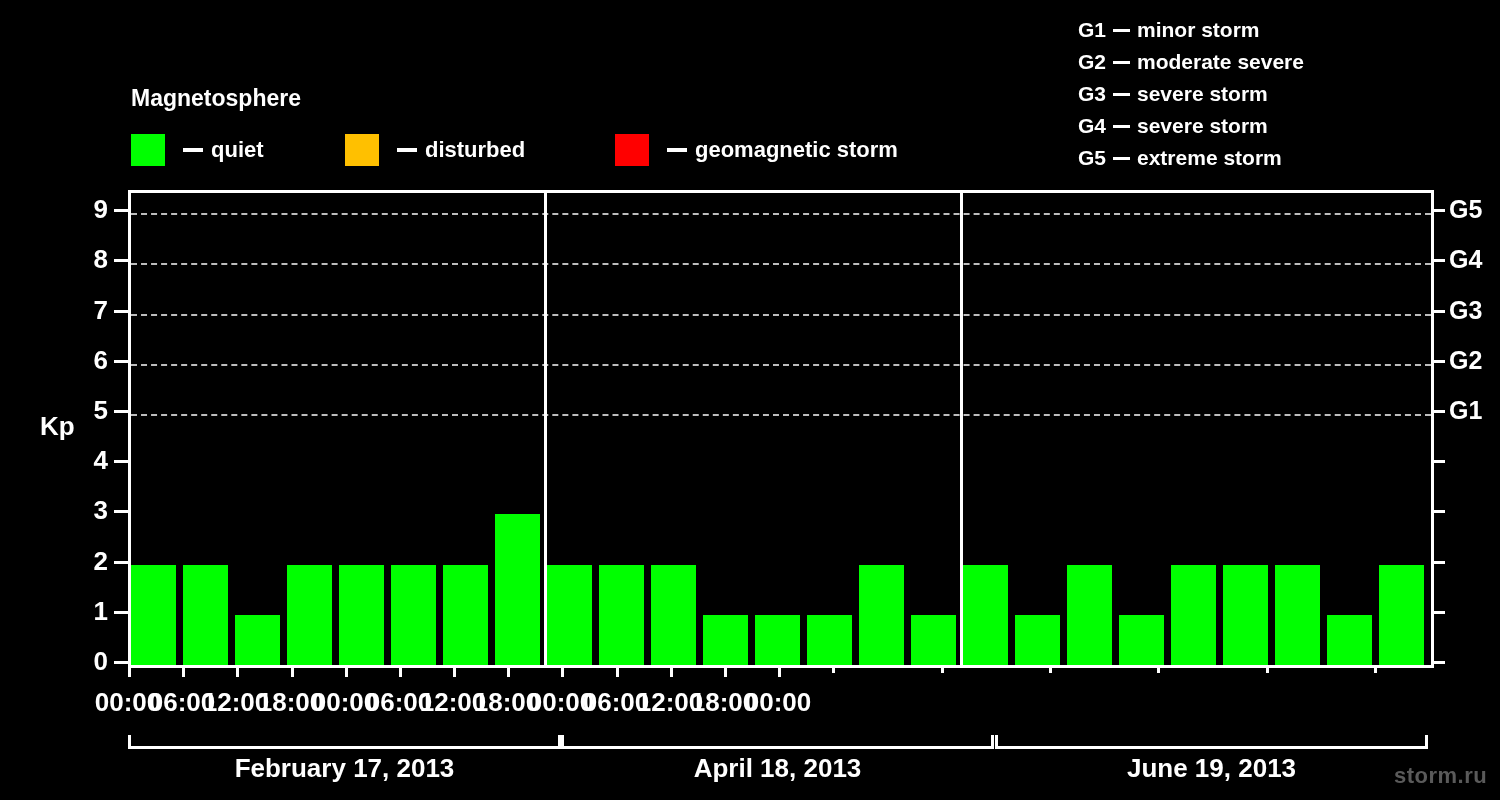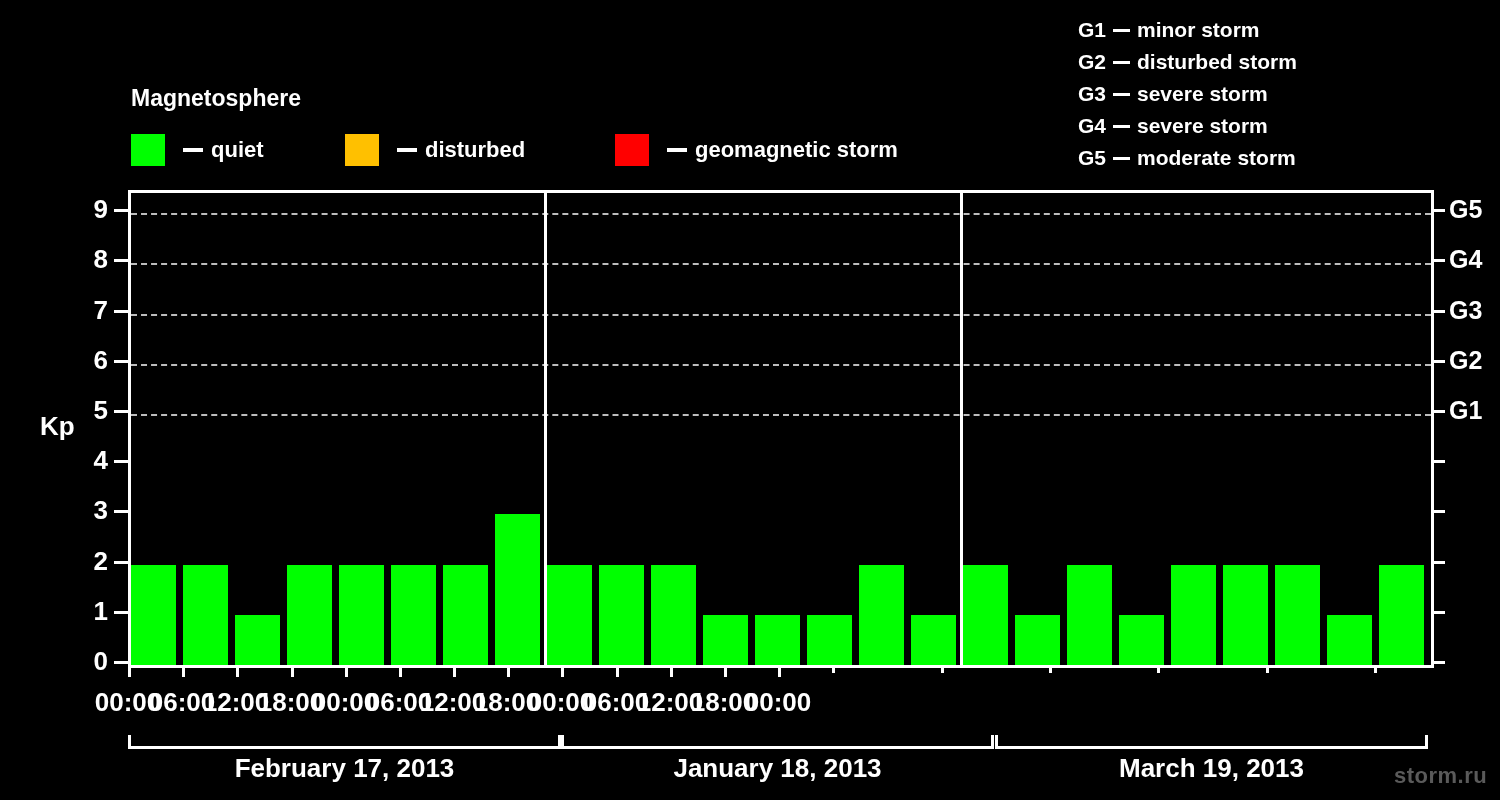--- a/index.html
+++ b/index.html
@@ -268,36 +268,36 @@
 
   <div class="gscale" id="gscale">
       <div class="grow">
         <span class="gcode">G1</span>
         <span class="gdash"></span>
         <span>minor storm</span>
       </div>
       <div class="grow">
         <span class="gcode">G2</span>
         <span class="gdash"></span>
-        <span>disturbed storm</span>
+        <span>moderate severe</span>
       </div>
       <div class="grow">
         <span class="gcode">G3</span>
         <span class="gdash"></span>
         <span>severe storm</span>
       </div>
       <div class="grow">
         <span class="gcode">G4</span>
         <span class="gdash"></span>
         <span>severe storm</span>
       </div>
       <div class="grow">
         <span class="gcode">G5</span>
         <span class="gdash"></span>
-        <span>moderate storm</span>
+        <span>extreme storm</span>
       </div>
     </div>
 
   <div id="plot">
     <div id="plot-inner">
         <div class="gridline" style="top: 220.936px;"></div>
         <div class="gridline" style="top: 170.723px;"></div>
         <div class="gridline" style="top: 120.511px;"></div>
         <div class="gridline" style="top: 70.2979px;"></div>
         <div class="gridline" style="top: 20.0851px;"></div>
@@ -411,20 +411,20 @@
       <div class="xtick" style="height: 8px; left: 1049px;"></div>
       <div class="xtick" style="height: 8px; left: 1157px;"></div>
       <div class="xtick" style="height: 8px; left: 1266px;"></div>
       <div class="xtick" style="height: 8px; left: 1374px;"></div>
     </div>
 
   <div id="date-brackets">
       <div class="bracket" style="left: 128px; width: 433px;"></div>
       <div class="date-lab" style="left: 128px; width: 433px;">February 17, 2013</div>
       <div class="bracket" style="left: 561px; width: 433px;"></div>
-      <div class="date-lab" style="left: 561px; width: 433px;">January 18, 2013</div>
+      <div class="date-lab" style="left: 561px; width: 433px;">April 18, 2013</div>
       <div class="bracket" style="left: 995px; width: 433px;"></div>
-      <div class="date-lab" style="left: 995px; width: 433px;">March 19, 2013</div>
+      <div class="date-lab" style="left: 995px; width: 433px;">June 19, 2013</div>
     </div>
 
   <div class="watermark">storm.ru</div>
 
 </div>
 
 </body></html>

